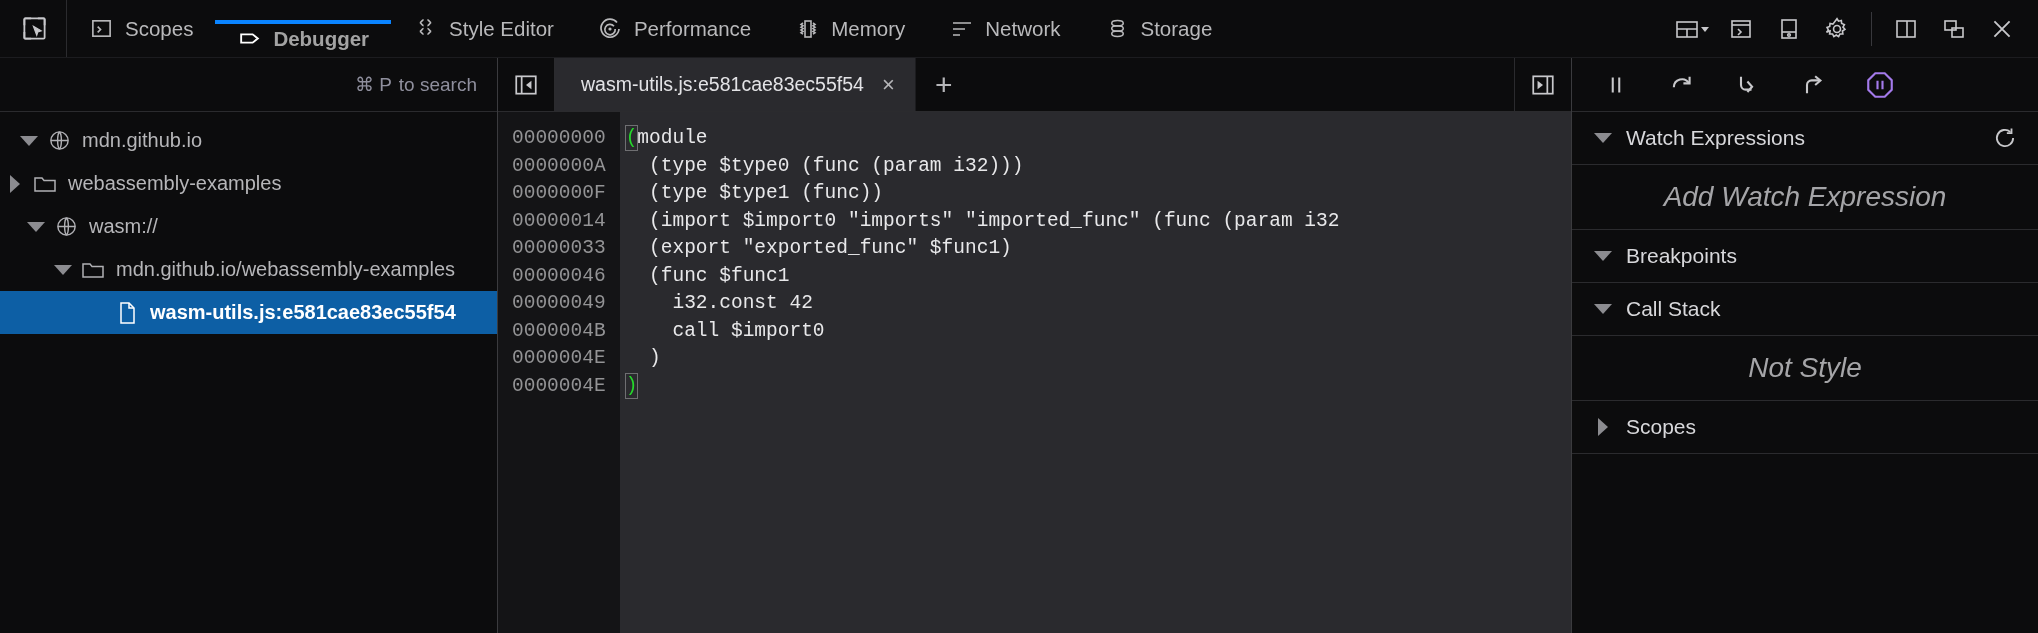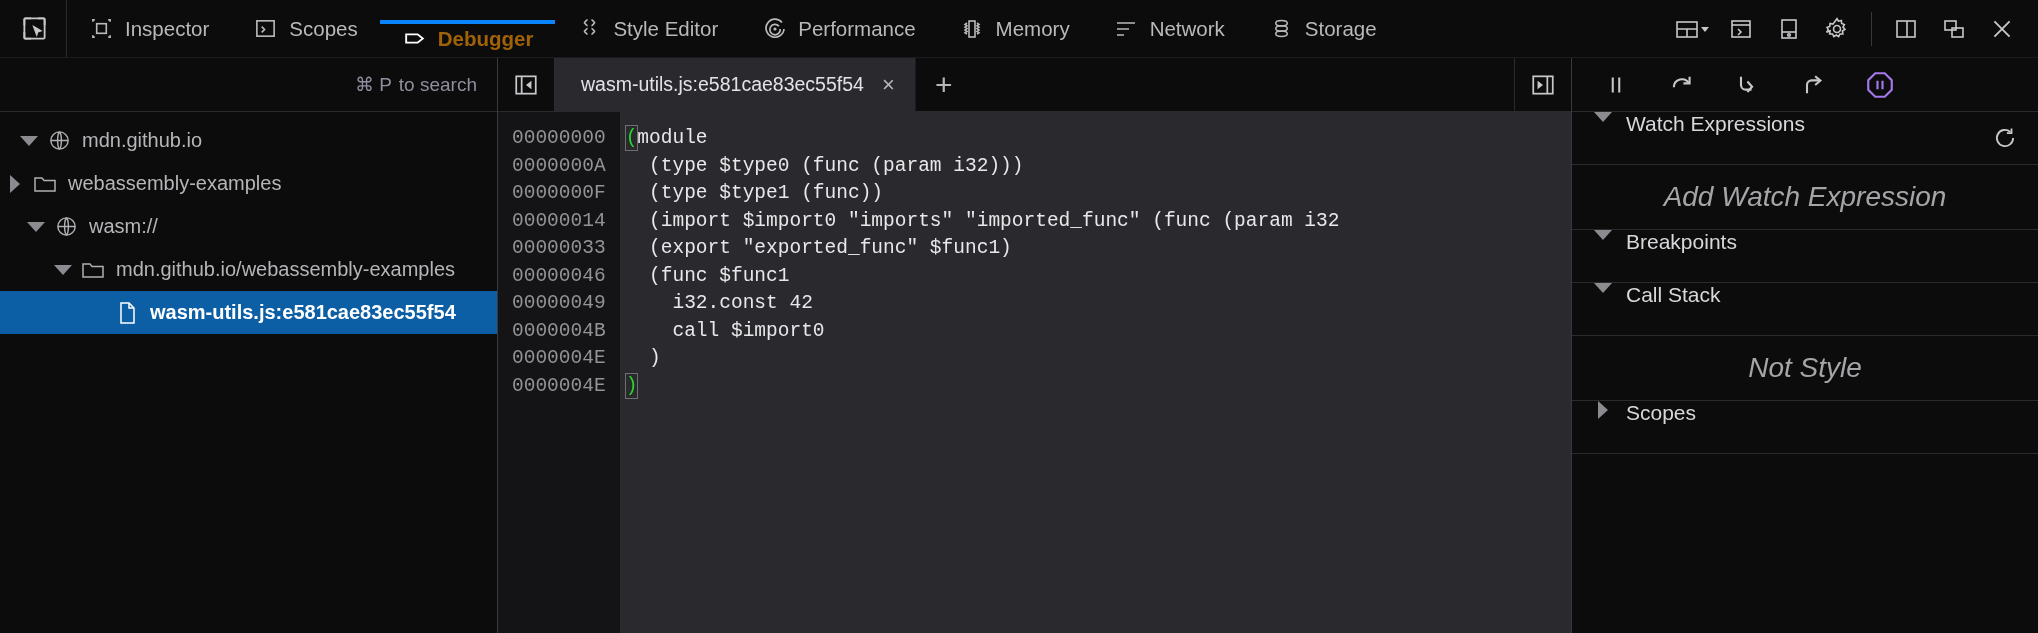--- a/index.html
+++ b/index.html
@@ -56,21 +56,21 @@
     font-size: 20.5px;
     color: #b9b9bb;
     position: relative;
     white-space: nowrap;
   }
   .tab .tab-ico {
     display: flex; align-items: center; justify-content: center;
     width: 25px; height: 25px;
   }
   .tab.selected {
-    color: #a16207;
+    color: #a3a3a3;
     font-weight: bold;
     margin-top: 20px;
   }
   .tab.selected::before {
     content: "";
     position: absolute;
     left: 0; right: 0; top: 0;
     height: 4px;
     background: #0a84ff;
   }
@@ -266,21 +266,21 @@
     padding-left: 24px;
     border-bottom: 1px solid #2b2b2e;
   }
   .dbg-btn {
     width: 40px; height: 40px;
     display: flex; align-items: center; justify-content: center;
   }
   .accordion { flex: 1 1 auto; overflow: hidden; }
   .acc-head {
     display: flex;
-    align-items: flex-start;
+    align-items: center;
     height: 52px;
     padding-left: 16px;
     font-size: 21px;
     color: #d8d8db;
     border-bottom: 1px solid #2b2b2e;
     border-top: 1px solid #2b2b2e;
     margin-top: -1px;
     position: relative;
   }
   .acc-head .twisty { margin-right: 8px; }
@@ -315,29 +315,20 @@
         <svg width="27" height="27" viewBox="0 0 24 24" fill="none" stroke="#c8c8cb" stroke-width="1.6">
           <path d="M3 3h6M3 3v6M21 3h-6M21 3v6M3 21h6M3 21v-6"></path>
           <rect x="3" y="3" width="18" height="18" rx="1"></rect>
           <path d="M11 10l7 4-3 1-1 3z" fill="#c8c8cb" stroke="#c8c8cb" stroke-width="1"></path>
         </svg>
       </div>
     </div>
 
     <div class="tabs">
 
-      <div class="tab">
-        <span class="tab-ico">
-          <svg width="23" height="23" viewBox="0 0 24 24" fill="none" stroke="#b9b9bb" stroke-width="1.7">
-            <path d="M5 3H3v2M19 3h2v2M5 21H3v-2M19 21h2v-2"></path>
-            <rect x="7" y="7" width="10" height="10"></rect>
-          </svg>
-        </span>
-        <span>Inspector</span>
-      </div>
 
       <div class="tab">
         <span class="tab-ico">
           <svg width="23" height="23" viewBox="0 0 24 24" fill="none" stroke="#b9b9bb" stroke-width="1.7">
             <rect x="3" y="4" width="18" height="16"></rect>
             <path d="M8 10l3 3-3 3"></path>
           </svg>
         </span>
         <span>Scopes</span>
       </div>

